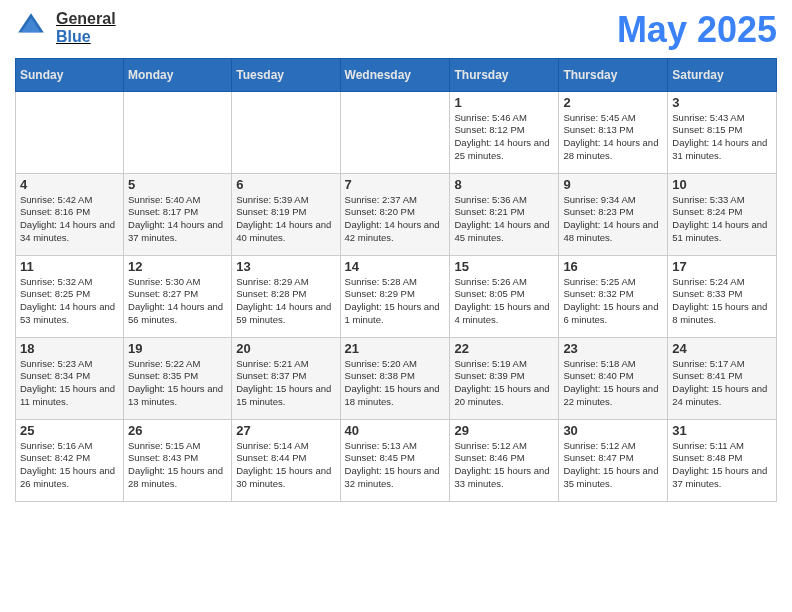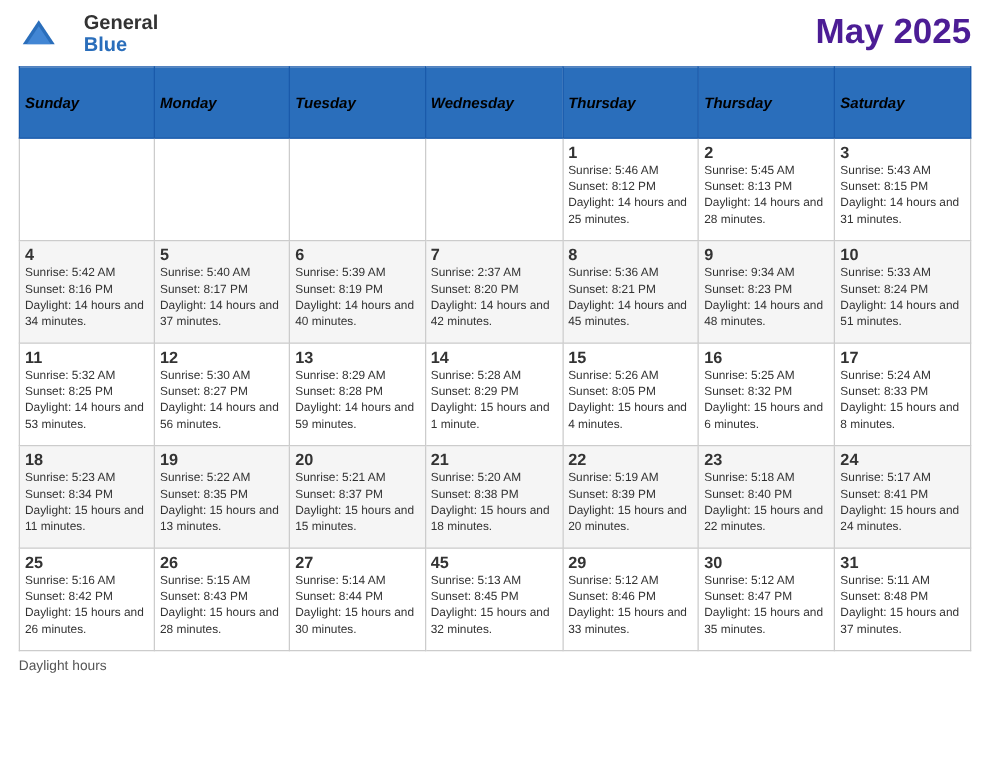--- a/index.html
+++ b/index.html
@@ -17,22 +17,23 @@
       padding: 10px 15px 15px 15px;
     }
     .header {
       display: flex;
       justify-content: space-between;
       align-items: flex-start;
       margin-bottom: 8px;
     }
     .logo {
       display: flex;
-      align-items: flex-end;
-      gap: 20px;
+      align-items: flex-start;
+      gap: 9px;
+      text-decoration: underline;
     }
     .logo-text {
       display: flex;
       flex-direction: column;
       line-height: 1.1;
     }
     .logo-general {
       font-size: 16px;
       font-weight: bold;
       color: #333;
@@ -43,43 +44,42 @@
       color: #2a6ebb;
     }
     .logo-icon {
       width: 32px;
       height: 32px;
     }
     .title-block {
       text-align: right;
     }
     .title-month {
-      font-size: 28px;
-      font-weight: bold;
-      color: #4c1d95;
+      font-size: 36px;
+      font-weight: bold;
+      color: #3b82f6;
       line-height: 1.1;
     }
     .title-location {
       font-size: 15px;
       color: #555;
     }
     .calendar {
       width: 100%;
       border-collapse: collapse;
       border: 1px solid #ccc;
     }
     .calendar th {
       background: #2a6ebb;
-      color: #000000;
+      color: #e5e5e5;
       font-size: 12px;
       font-weight: bold;
-      padding: 21px 4px;
+      padding: 9px 4px;
       text-align: left;
       border: 1px solid #1a5aaa;
-      font-style: italic;
     }
     .calendar td {
       width: 113px;
       vertical-align: top;
       padding: 3px 4px;
       border: 1px solid #ccc;
       font-size: 10px;
       color: #333;
       background: #fff;
       height: 82px;
@@ -338,21 +338,21 @@
 and 28 minutes.</div>
           </td>
           <td>
             <span class="day-num">27</span>
             <div class="day-info">Sunrise: 5:14 AM
 Sunset: 8:44 PM
 Daylight: 15 hours
 and 30 minutes.</div>
           </td>
           <td>
-            <span class="day-num">45</span>
+            <span class="day-num">40</span>
             <div class="day-info">Sunrise: 5:13 AM
 Sunset: 8:45 PM
 Daylight: 15 hours
 and 32 minutes.</div>
           </td>
           <td>
             <span class="day-num">29</span>
             <div class="day-info">Sunrise: 5:12 AM
 Sunset: 8:46 PM
 Daylight: 15 hours
@@ -369,16 +369,13 @@
             <span class="day-num">31</span>
             <div class="day-info">Sunrise: 5:11 AM
 Sunset: 8:48 PM
 Daylight: 15 hours
 and 37 minutes.</div>
           </td>
         </tr>
       </tbody>
   </table>
 
-  <div class="footer">
-    <span>Daylight hours</span>
-  </div>
 </div>
 
 </body></html>

